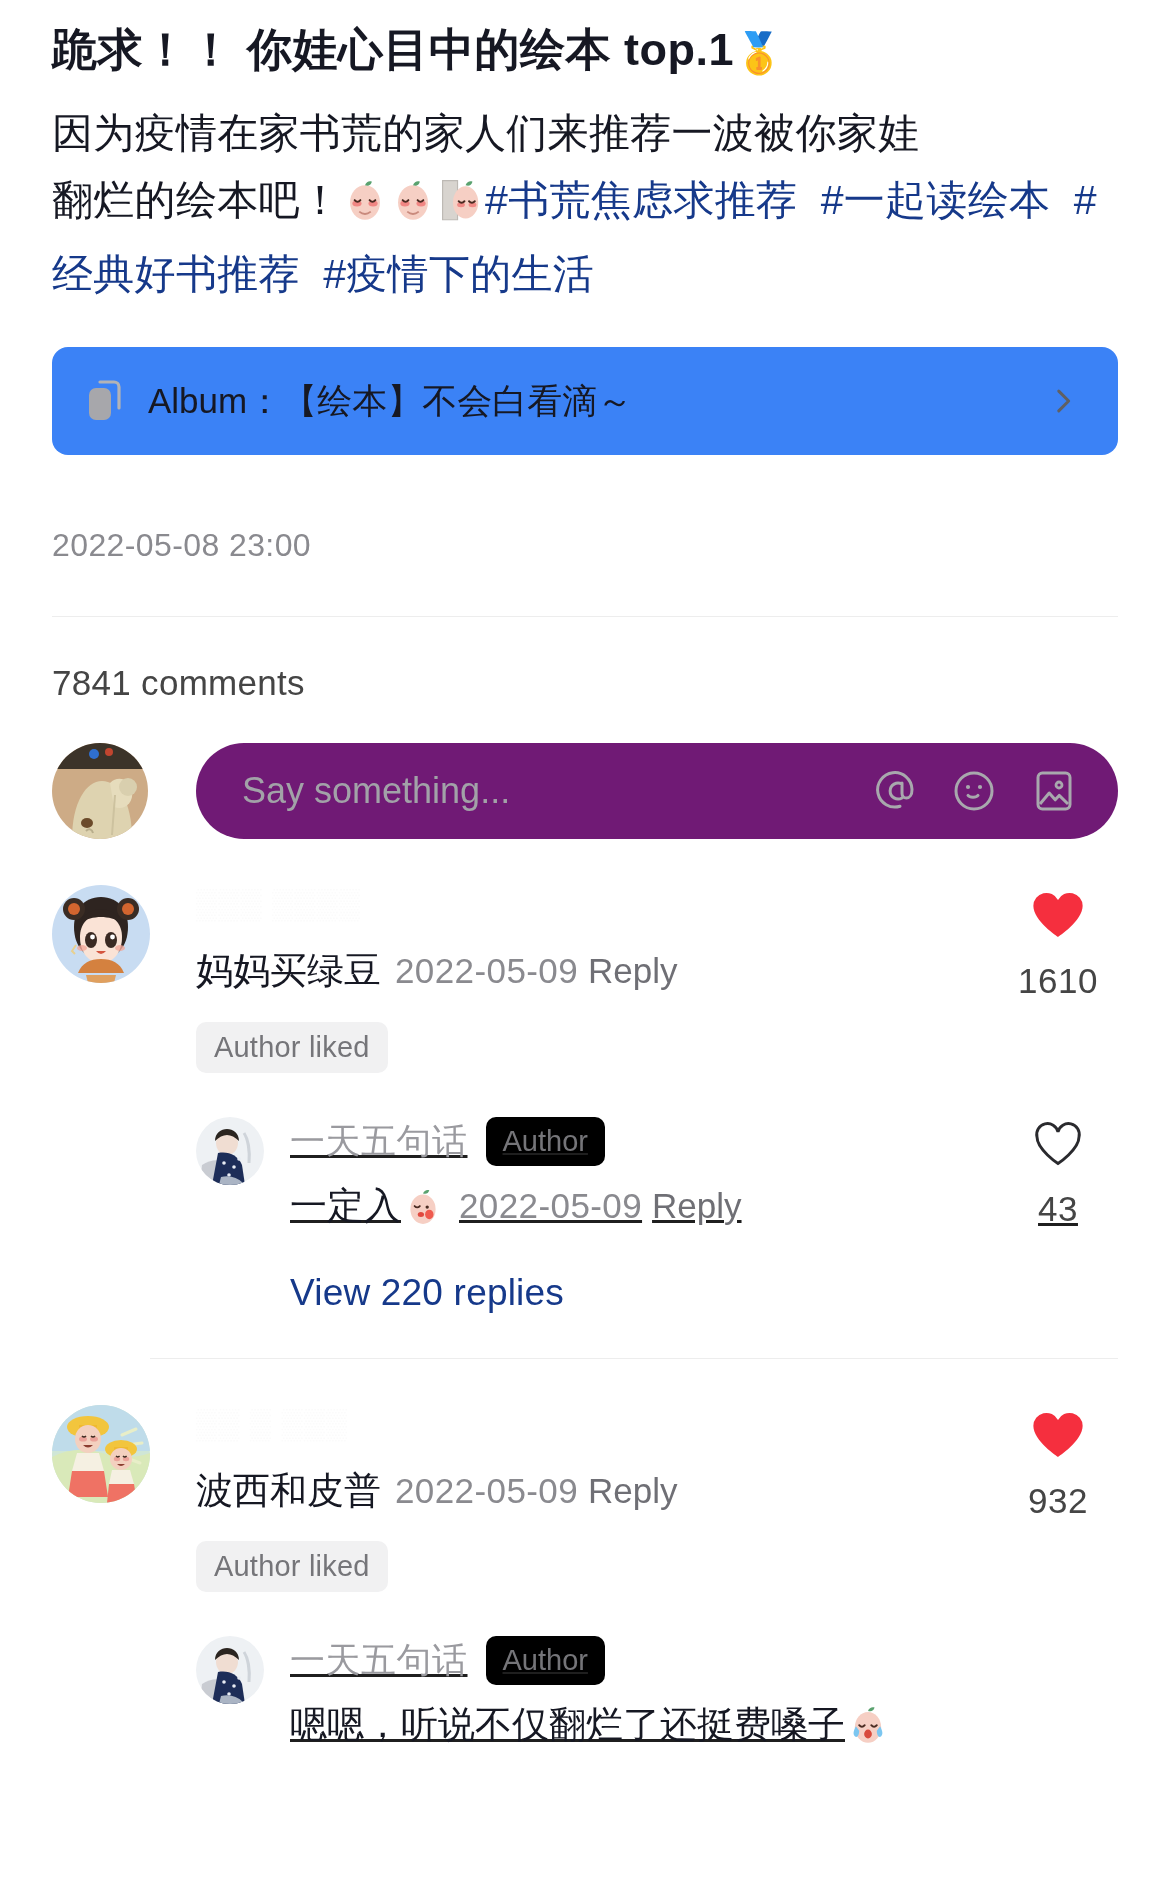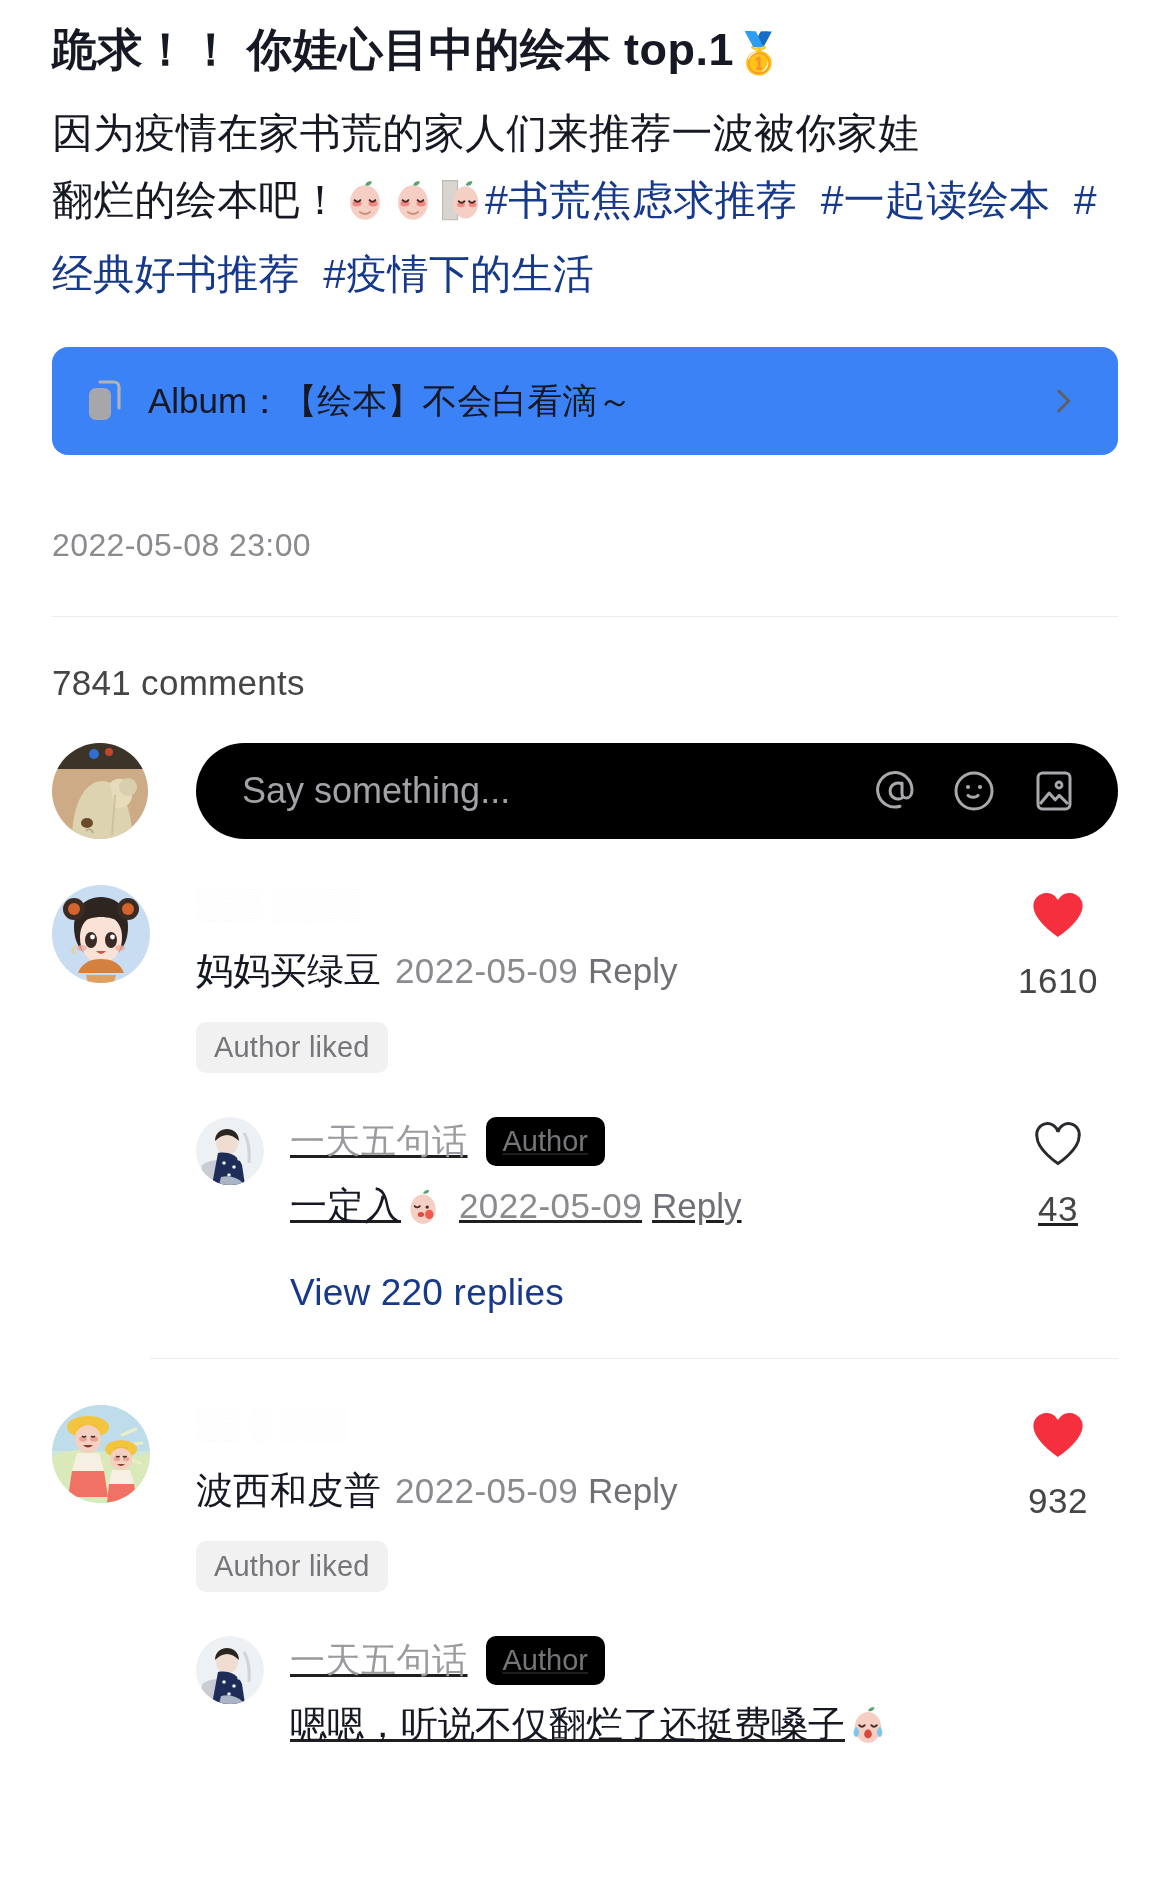--- a/index.html
+++ b/index.html
@@ -121,21 +121,21 @@
     flex: 0 0 auto;
     overflow: hidden;
     position: relative;
   }
   .avatar-me { width: 96px; height: 96px; }
 
   .composer-field {
     flex: 1 1 auto;
     margin-left: 48px;
     height: 96px;
-    background: #000000;
+    background: #701a75;
     border-radius: 48px;
     display: flex;
     align-items: center;
     padding: 0 40px 0 46px;
     box-sizing: border-box;
   }
   .composer-placeholder {
     flex: 1 1 auto;
     font-size: 36px;
     color: #a2a2a8;

